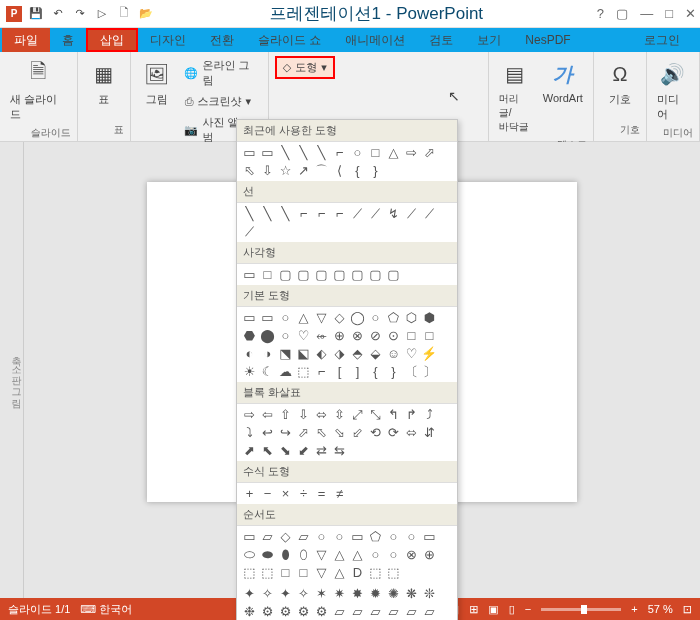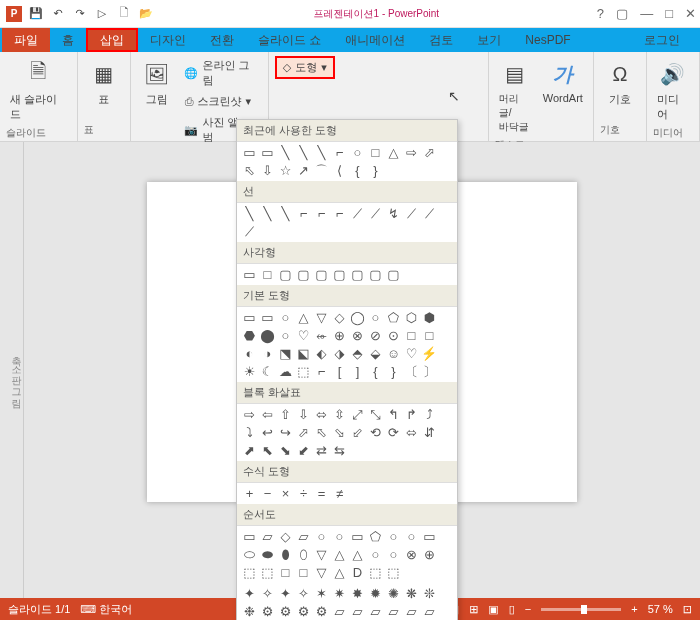--- a/index.html
+++ b/index.html
@@ -1,32 +1,32 @@
 <!DOCTYPE html>
 <html><head>
 <meta charset="utf-8">
 <style>
 * { margin: 0; padding: 0; box-sizing: border-box; font-family: "Malgun Gothic", sans-serif; }
 body { width: 700px; height: 620px; background: #fff; overflow: hidden; font-size: 11px; color: #444; }
 .titlebar { height: 28px; background: #fff; display: flex; align-items: center; padding: 0 4px; border-bottom: 1px solid #e1e1e1; }
 .qat { display: flex; align-items: center; gap: 2px; }
 .qat-btn { width: 20px; height: 20px; display: flex; align-items: center; justify-content: center; cursor: pointer; }
 .p-icon { width: 16px; height: 16px; background: #d24726; color: #fff; font-weight: bold; font-size: 10px; display: flex; align-items: center; justify-content: center; }
-.title { flex: 1; text-align: center; font-size: 10px; color: #be185d; }
+.title { flex: 1; text-align: center; font-size: 17px; color: #0c4a6e; }
 .winctrl { display: flex; gap: 12px; align-items: center; color: #666; }
 .winctrl span { cursor: pointer; font-size: 13px; }
 .tabs { height: 24px; background: #0ea5e9; display: flex; align-items: stretch; padding-left: 2px; }
 .tab { padding: 0 12px; display: flex; align-items: center; font-size: 12px; cursor: pointer; color: #444; }
 .tab.file { background: #d24726; color: #fff; }
 .tab.active { background: #d24726; color: #fff; border: 2px solid red; }
 .tab.login { margin-left: auto; margin-right: 8px; }
 .ribbon { height: 90px; background: #f1f1f1; border-bottom: 1px solid #d4d4d4; display: flex; }
 .rgroup { border-right: 1px solid #d4d4d4; padding: 4px 6px; display: flex; flex-direction: column; }
 .rgroup-body { flex: 1; display: flex; align-items: flex-start; gap: 4px; }
-.rgroup-label { text-align: left; font-size: 10px; color: #666; padding-top: 2px; }
+.rgroup-label { text-align: right; font-size: 10px; color: #666; padding-top: 2px; }
 .rbtn { display: flex; flex-direction: column; align-items: center; gap: 2px; padding: 2px 4px; cursor: pointer; }
 .rbtn-icon { width: 32px; height: 32px; display: flex; align-items: center; justify-content: center; font-size: 20px; }
 .rbtn-sm { display: flex; align-items: center; gap: 4px; padding: 2px 4px; cursor: pointer; font-size: 11px; }
 .rstack { display: flex; flex-direction: column; gap: 2px; }
 .shapes-btn { border: 2px solid red; padding: 2px 6px; display: flex; align-items: center; gap: 4px; background: #fce3d6; cursor: pointer; }
 .shapes-dropdown { position: absolute; left: 236px; top: 71px; width: 222px; background: #fff; border: 1px solid #c6c6c6; box-shadow: 2px 2px 6px rgba(0,0,0,0.2); z-index: 100; max-height: 540px; overflow: hidden; margin-top: 48px; }
 .sd-header { background: #eeece1; padding: 3px 6px; font-size: 11px; color: #555; border-bottom: 1px solid #ddd; }
 .sd-row { display: flex; flex-wrap: wrap; padding: 2px 4px; gap: 1px; }
 .sd-shape { width: 17px; height: 17px; display: flex; align-items: center; justify-content: center; font-size: 13px; color: #555; cursor: pointer; }
 .workspace { position: absolute; left: 0; top: 142px; right: 0; bottom: 22px; background: #e6e6e6; display: flex; }

